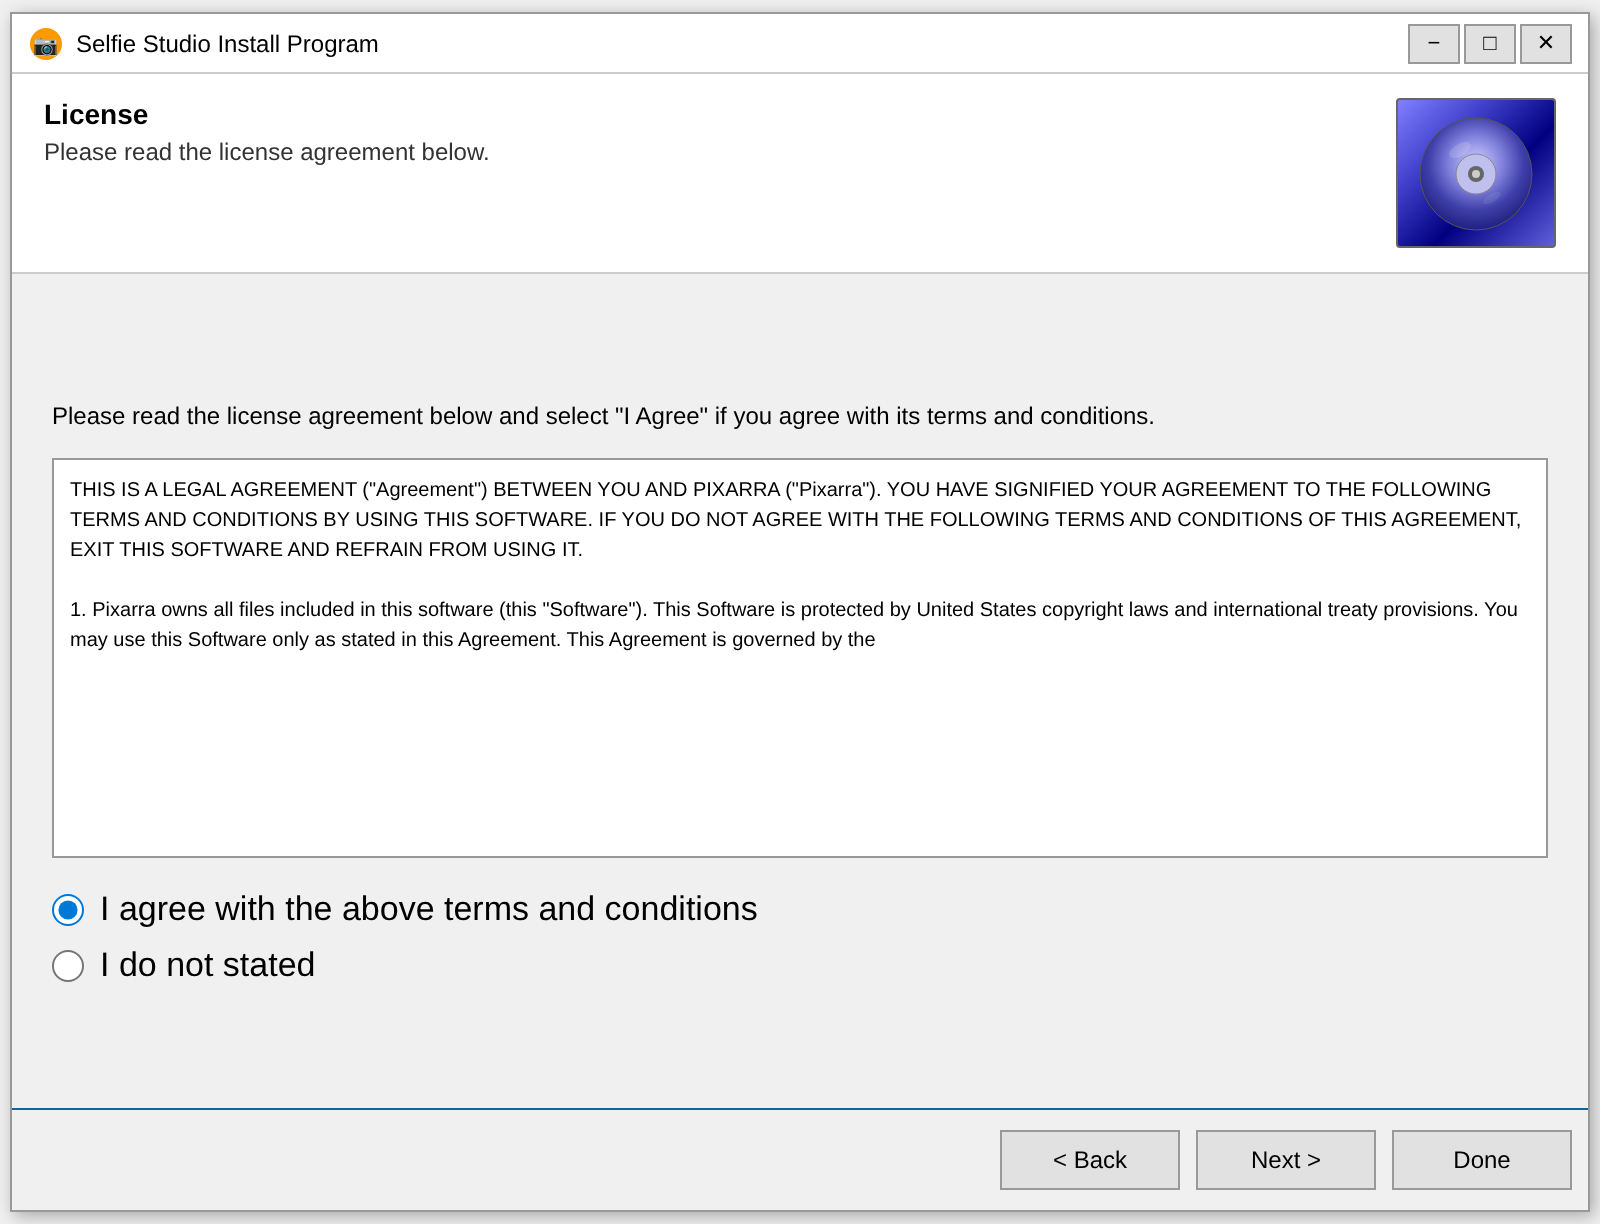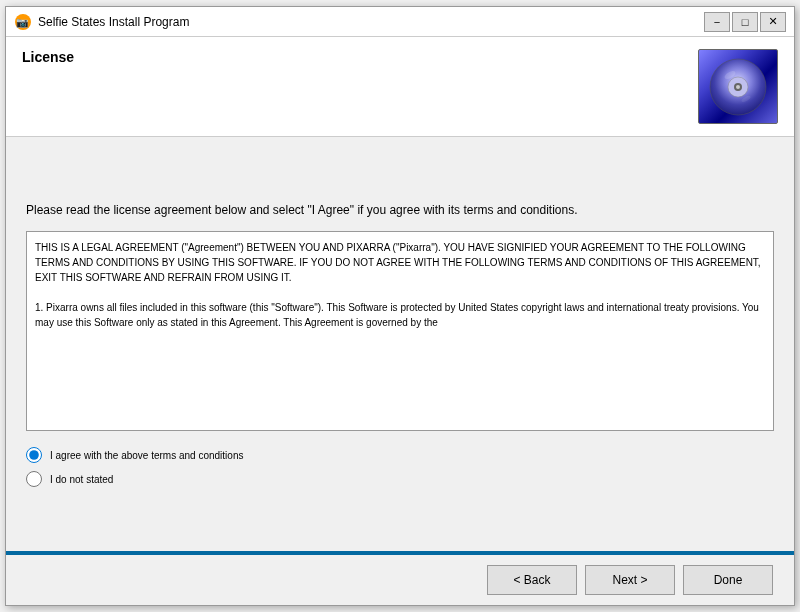--- a/index.html
+++ b/index.html
@@ -133,27 +133,27 @@
       gap: 8px;
       cursor: pointer;
     }
     .radio-input {
       width: 16px;
       height: 16px;
       accent-color: #0078d7;
       cursor: pointer;
     }
     .radio-label {
-      font-size: 10px;
+      font-size: 17px;
       color: #000;
     }
 
     .footer-section {
-      padding: 10px 21px;
-      border-top: 4px solid #0369a1;
+      padding: 10px 8px;
+      border-top: 1px solid #0369a1;
       background: #f0f0f0;
       display: flex;
       justify-content: flex-end;
       gap: 8px;
       flex-shrink: 0;
     }
     .footer-btn {
       min-width: 90px;
       height: 30px;
       padding: 0 16px;
@@ -178,31 +178,32 @@
 
 <div class="window">
 
   <div class="title-bar">
     <div class="title-bar-icon">
       <svg width="18" height="18" viewBox="0 0 18 18">
         <circle cx="9" cy="9" r="8" fill="#ff9900"></circle>
         <text x="9" y="13" text-anchor="middle" font-size="10" fill="#fff">📷</text>
       </svg>
     </div>
-    <span class="title-bar-text">Selfie States Install Program</span>
+    <span class="title-bar-text">Selfie Studio Install Program</span>
     <div class="title-bar-controls">
       <button class="title-btn">−</button>
       <button class="title-btn">□</button>
       <button class="title-btn close">✕</button>
     </div>
   </div>
 
   <div class="header-section">
     <div class="header-text">
       <div class="header-title">License</div>
+      <div class="header-subtitle">Please read the license agreement below.</div>
     </div>
     <div class="header-image">
       <svg class="cd-disc" viewBox="0 0 60 60">
         <defs>
           <radialGradient id="cdGrad" cx="50%" cy="40%" r="60%">
             <stop offset="0%" stop-color="#d0d0ff"></stop>
             <stop offset="40%" stop-color="#8080dd"></stop>
             <stop offset="70%" stop-color="#4040aa"></stop>
             <stop offset="100%" stop-color="#202080"></stop>
           </radialGradient>

